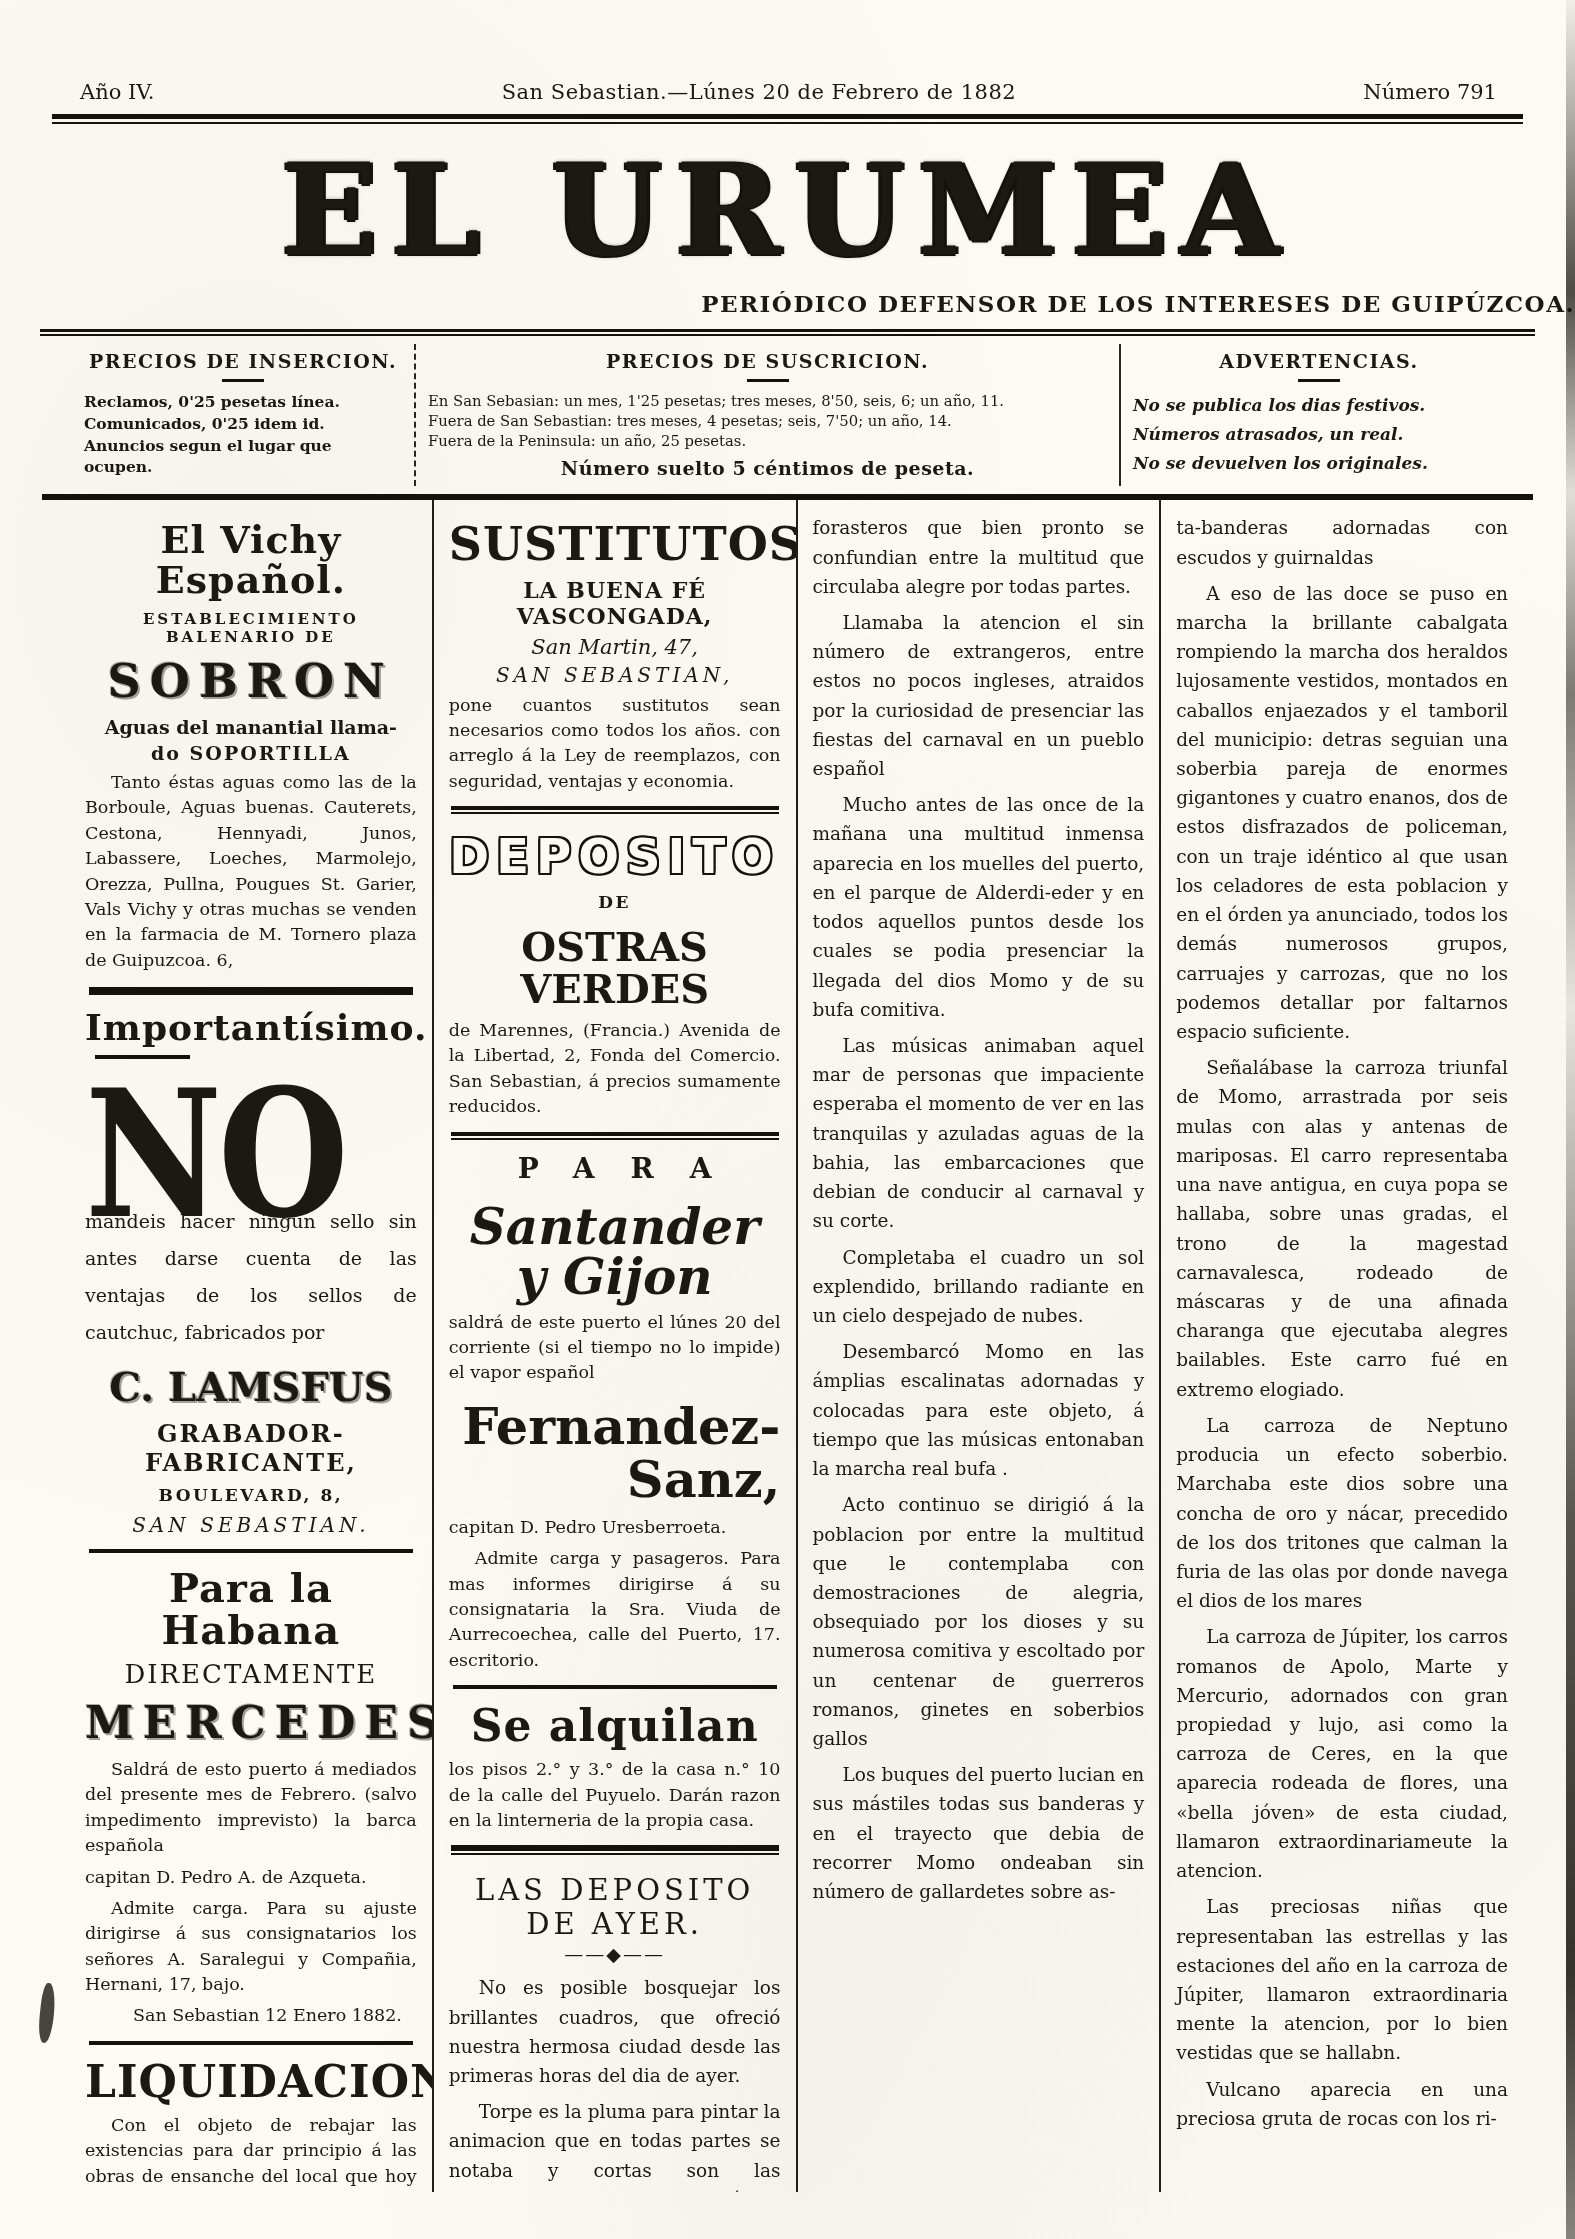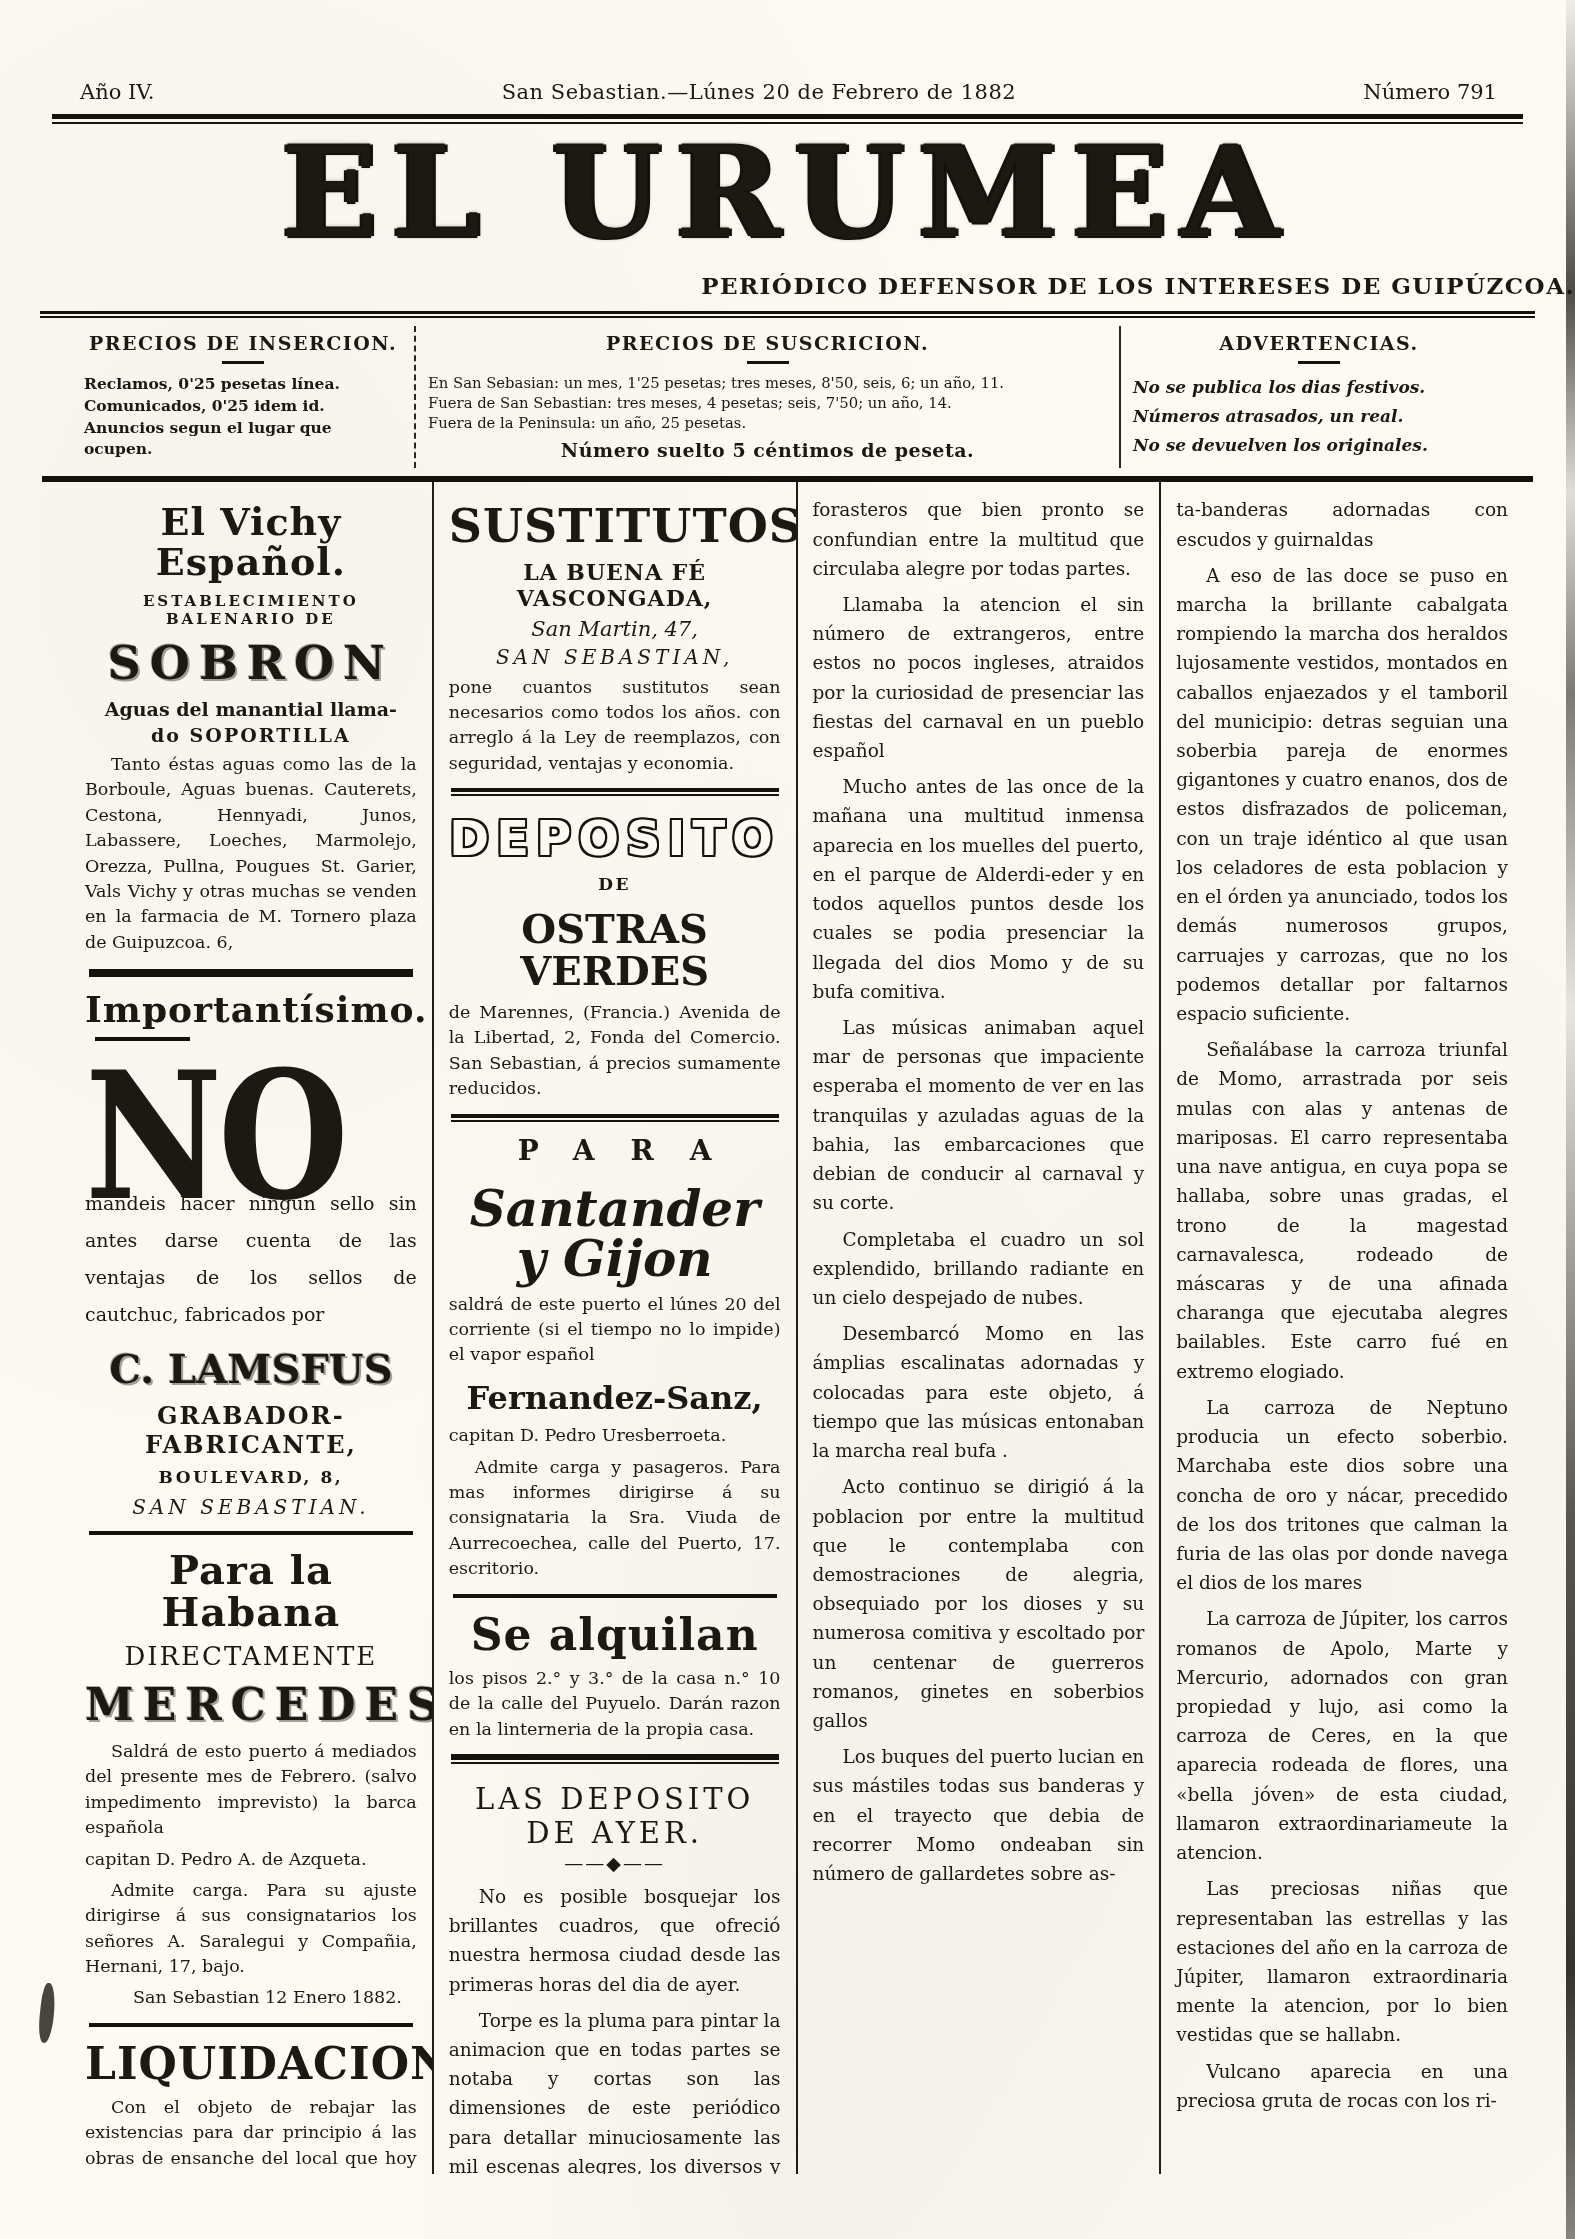--- a/index.html
+++ b/index.html
@@ -14,21 +14,21 @@
     overflow:hidden;
   }
   
   .topline{display:flex;justify-content:space-between;align-items:baseline;
     padding:80px 78px 0 80px;font-size:21px;}
   .topline .c{letter-spacing:.5px;}
   .header-rule{margin:10px 52px 0 52px;height:3px;border-top:5px solid #15120d;border-bottom:2px solid #15120d;}
   
   .masthead{
     text-align:center;font-size:126px;font-weight:bold;line-height:1.05;
-    letter-spacing:14px;margin-top:2px;
+    letter-spacing:14px;margin-top:20px;
     text-shadow:3px 0 0 #15120d,-3px 0 0 #15120d,0 2px 0 #15120d,0 -1px 0 #15120d,0 0 4px rgba(21,18,13,.55);
   }
   .subtitle{text-align:right;font-size:23px;font-weight:bold;letter-spacing:1.5px;margin-top:14px;}
   .sub-rule{margin:12px 40px 0 40px;height:2px;border-top:3px solid #15120d;border-bottom:2px solid #15120d;}
   
   .notices{display:flex;margin:8px 58px 0 72px;min-height:142px;}
   .notice{padding:6px 12px 4px 12px;}
   .notice.n1{width:318px;}
   .notice.n2{flex:1;border-left:2px dashed #2a261f;border-right:2px solid #2a261f;}
   .notice.n3{width:372px;}
@@ -40,21 +40,21 @@
   .notice-big{text-align:center;font-weight:bold;font-size:19px;margin-top:6px;letter-spacing:.5px;}
   .body-rule{margin:8px 42px 0 42px;border-top:6px solid #15120d;}
   
   .cols{display:flex;margin:0 52px 0 70px;height:1692px;overflow:hidden;}
   .col{flex:1 1 0;padding:6px 15px 0 15px;overflow:hidden;}
   .col.b{border-left:2px solid #221e17;}
   
   .blk{margin:4px 0;}
   .h-display{font-weight:bold;text-align:center;letter-spacing:1px;margin:14px 0 8px 0;line-height:1.05;}
   .sz36{font-size:36px;} .sz38{font-size:38px;} .sz40{font-size:40px;}
-  .sz42{font-size:32px;} .sz44{font-size:44px;} .sz46{font-size:46px;}
+  .sz42{font-size:51px;text-align:right;} .sz44{font-size:44px;} .sz46{font-size:46px;}
   .h-ornate{font-weight:bold;text-align:center;letter-spacing:9px;margin:12px 0;line-height:1;
     text-shadow:2px 2px 0 rgba(28,24,19,.4),-1px -1px 0 rgba(28,24,19,.35);}
   .h-outline{font-family:"DejaVu Sans","Liberation Sans",sans-serif;font-weight:bold;
     font-size:48px;letter-spacing:7px;text-align:center;color:#fcfaf3;margin:14px 0 2px 0;
     text-shadow:-2px -2px 0 #15120d,2px -2px 0 #15120d,-2px 2px 0 #15120d,2px 2px 0 #15120d,
       -2px 0 0 #15120d,2px 0 0 #15120d,0 -2px 0 #15120d,0 2px 0 #15120d;}
   .h-blackletter{font-size:50px;font-weight:bold;font-style:italic;text-align:center;margin:17px 0 8px 0;line-height:1;}
   .h-para-spaced{font-size:28px;font-weight:bold;text-align:center;letter-spacing:36px;text-indent:36px;margin:10px 0 2px 0;}
   .h-caps-sm{font-size:15px;font-weight:bold;text-align:center;letter-spacing:3px;margin:10px 0;}
   .h-caps-sm2{font-size:17px;font-weight:bold;text-align:center;letter-spacing:2.5px;margin:8px 0;}

